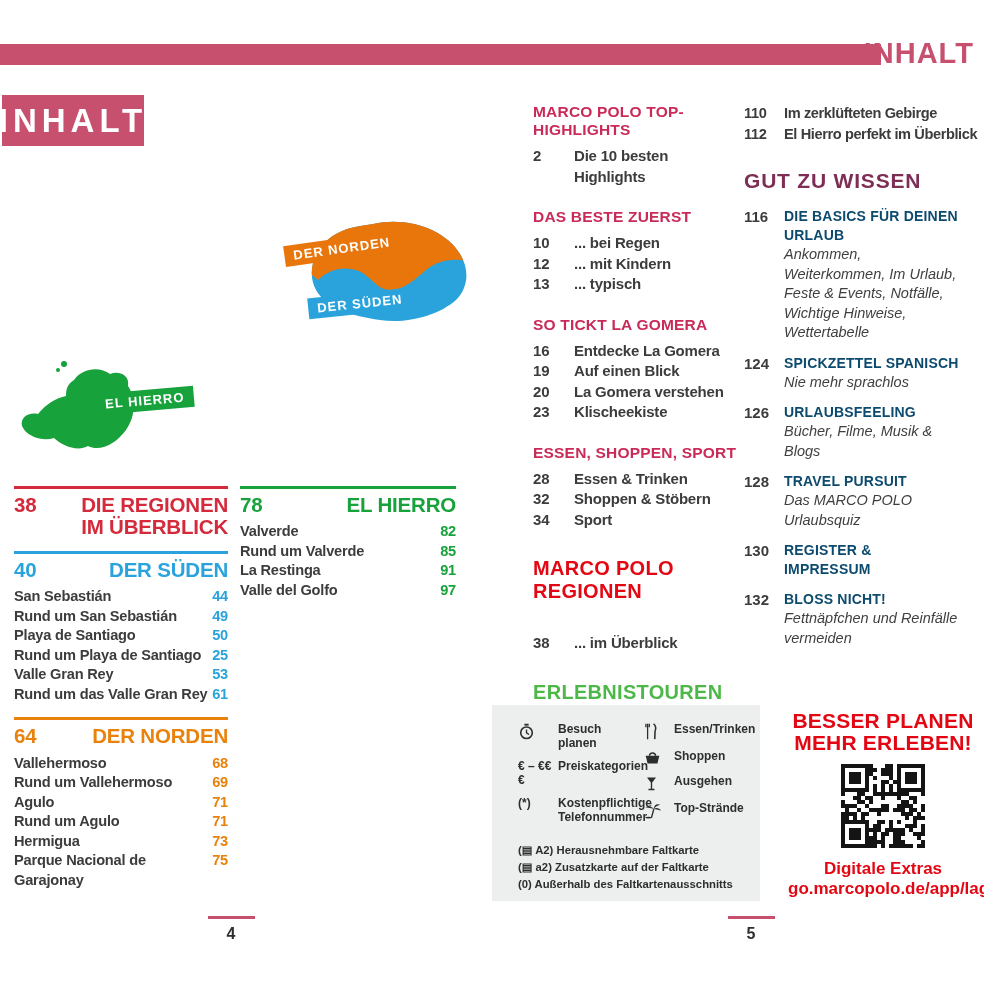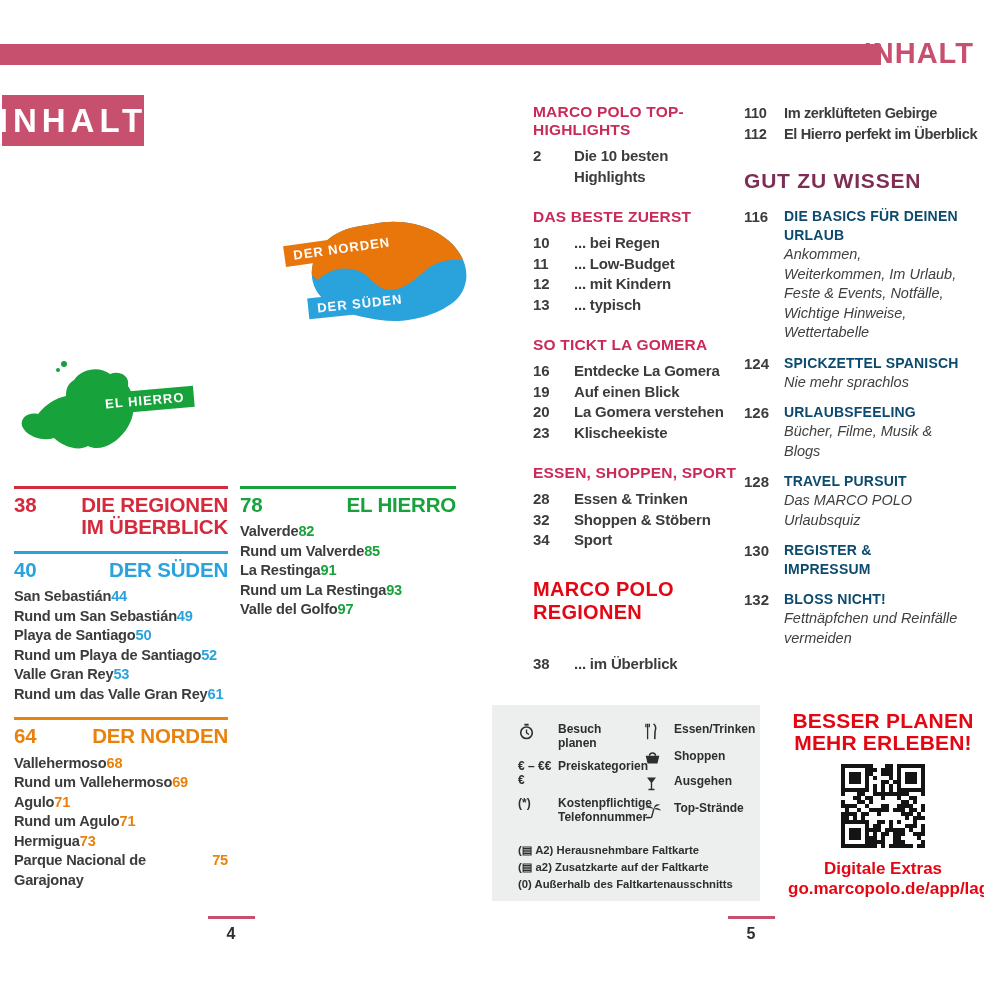--- a/index.html
+++ b/index.html
@@ -30,21 +30,21 @@
   .rule{height:3px;margin-bottom:5px;}
   .bg-red{background:#d42a3c;} .bg-blue{background:#2aa3dc;}
   .bg-orange{background:#e8820c;} .bg-green{background:#17a23b;}
   .c-red{color:#d42a3c;} .c-blue{color:#2aa3dc;}
   .c-orange{color:#e8820c;} .c-green{color:#17a23b;}
   .region-block{margin-bottom:13px;}
   .region-head{display:flex;justify-content:space-between;align-items:flex-start;
                font-weight:bold;font-size:20.5px;line-height:1.08;margin-bottom:6px;
                letter-spacing:-0.2px;}
   .region-head .title{text-align:right;max-width:164px;}
-  .toc-row{display:flex;font-size:14.6px;font-weight:600;
+  .toc-row{display:flex;justify-content:space-between;font-size:14.6px;font-weight:600;
            line-height:19.5px;letter-spacing:-0.2px;color:#3c3c3c;}
 
   .col-3{position:absolute;left:533px;top:103px;width:208px;}
   .sec{margin-bottom:21px;}
   .sec-title{font-size:15.5px;font-weight:bold;color:#c92a58;letter-spacing:0.2px;
              margin-bottom:7px;}
   .sec-title.big-red{color:#e30613;font-size:20px;letter-spacing:0.3px;margin-bottom:30px;}
   .sec-title.big-green{color:#4db848;font-size:20px;letter-spacing:0.3px;margin-bottom:13px;}
   .sec.big{margin-top:27px;margin-bottom:25px;}
   .entry{display:flex;font-size:15px;font-weight:600;line-height:20.5px;letter-spacing:-0.2px;}
@@ -143,21 +143,21 @@
       <div class="toc-row">
           <span>Rund um San Sebastián</span>
           <span class="pg c-blue">49</span>
         </div>
       <div class="toc-row">
           <span>Playa de Santiago</span>
           <span class="pg c-blue">50</span>
         </div>
       <div class="toc-row">
           <span>Rund um Playa de Santiago</span>
-          <span class="pg c-blue">52</span>
+          <span class="pg c-blue">25</span>
         </div>
       <div class="toc-row">
           <span>Valle Gran Rey</span>
           <span class="pg c-blue">53</span>
         </div>
       <div class="toc-row">
           <span>Rund um das Valle Gran Rey</span>
           <span class="pg c-blue">61</span>
         </div>
     </div>
@@ -208,24 +208,20 @@
         </div>
       <div class="toc-row">
           <span>Rund um Valverde</span>
           <span class="pg c-green">85</span>
         </div>
       <div class="toc-row">
           <span>La Restinga</span>
           <span class="pg c-green">91</span>
         </div>
       <div class="toc-row">
-          <span>Rund um La Restinga</span>
-          <span class="pg c-green">93</span>
-        </div>
-      <div class="toc-row">
           <span>Valle del Golfo</span>
           <span class="pg c-green">97</span>
         </div>
     </div>
   </div>
 
   <div class="col-3">
 
     <div class="sec">
       <div class="sec-title">MARCO POLO TOP-HIGHLIGHTS</div>
@@ -233,24 +229,20 @@
           <span class="num">2</span>
           <span class="lbl">Die 10 besten Highlights</span>
         </div>
     </div>
 
     <div class="sec">
       <div class="sec-title">DAS BESTE ZUERST</div>
       <div class="entry">
           <span class="num">10</span>
           <span class="lbl">... bei Regen</span>
-        </div>
-      <div class="entry">
-          <span class="num">11</span>
-          <span class="lbl">... Low-Budget</span>
         </div>
       <div class="entry">
           <span class="num">12</span>
           <span class="lbl">... mit Kindern</span>
         </div>
       <div class="entry">
           <span class="num">13</span>
           <span class="lbl">... typisch</span>
         </div>
     </div>

